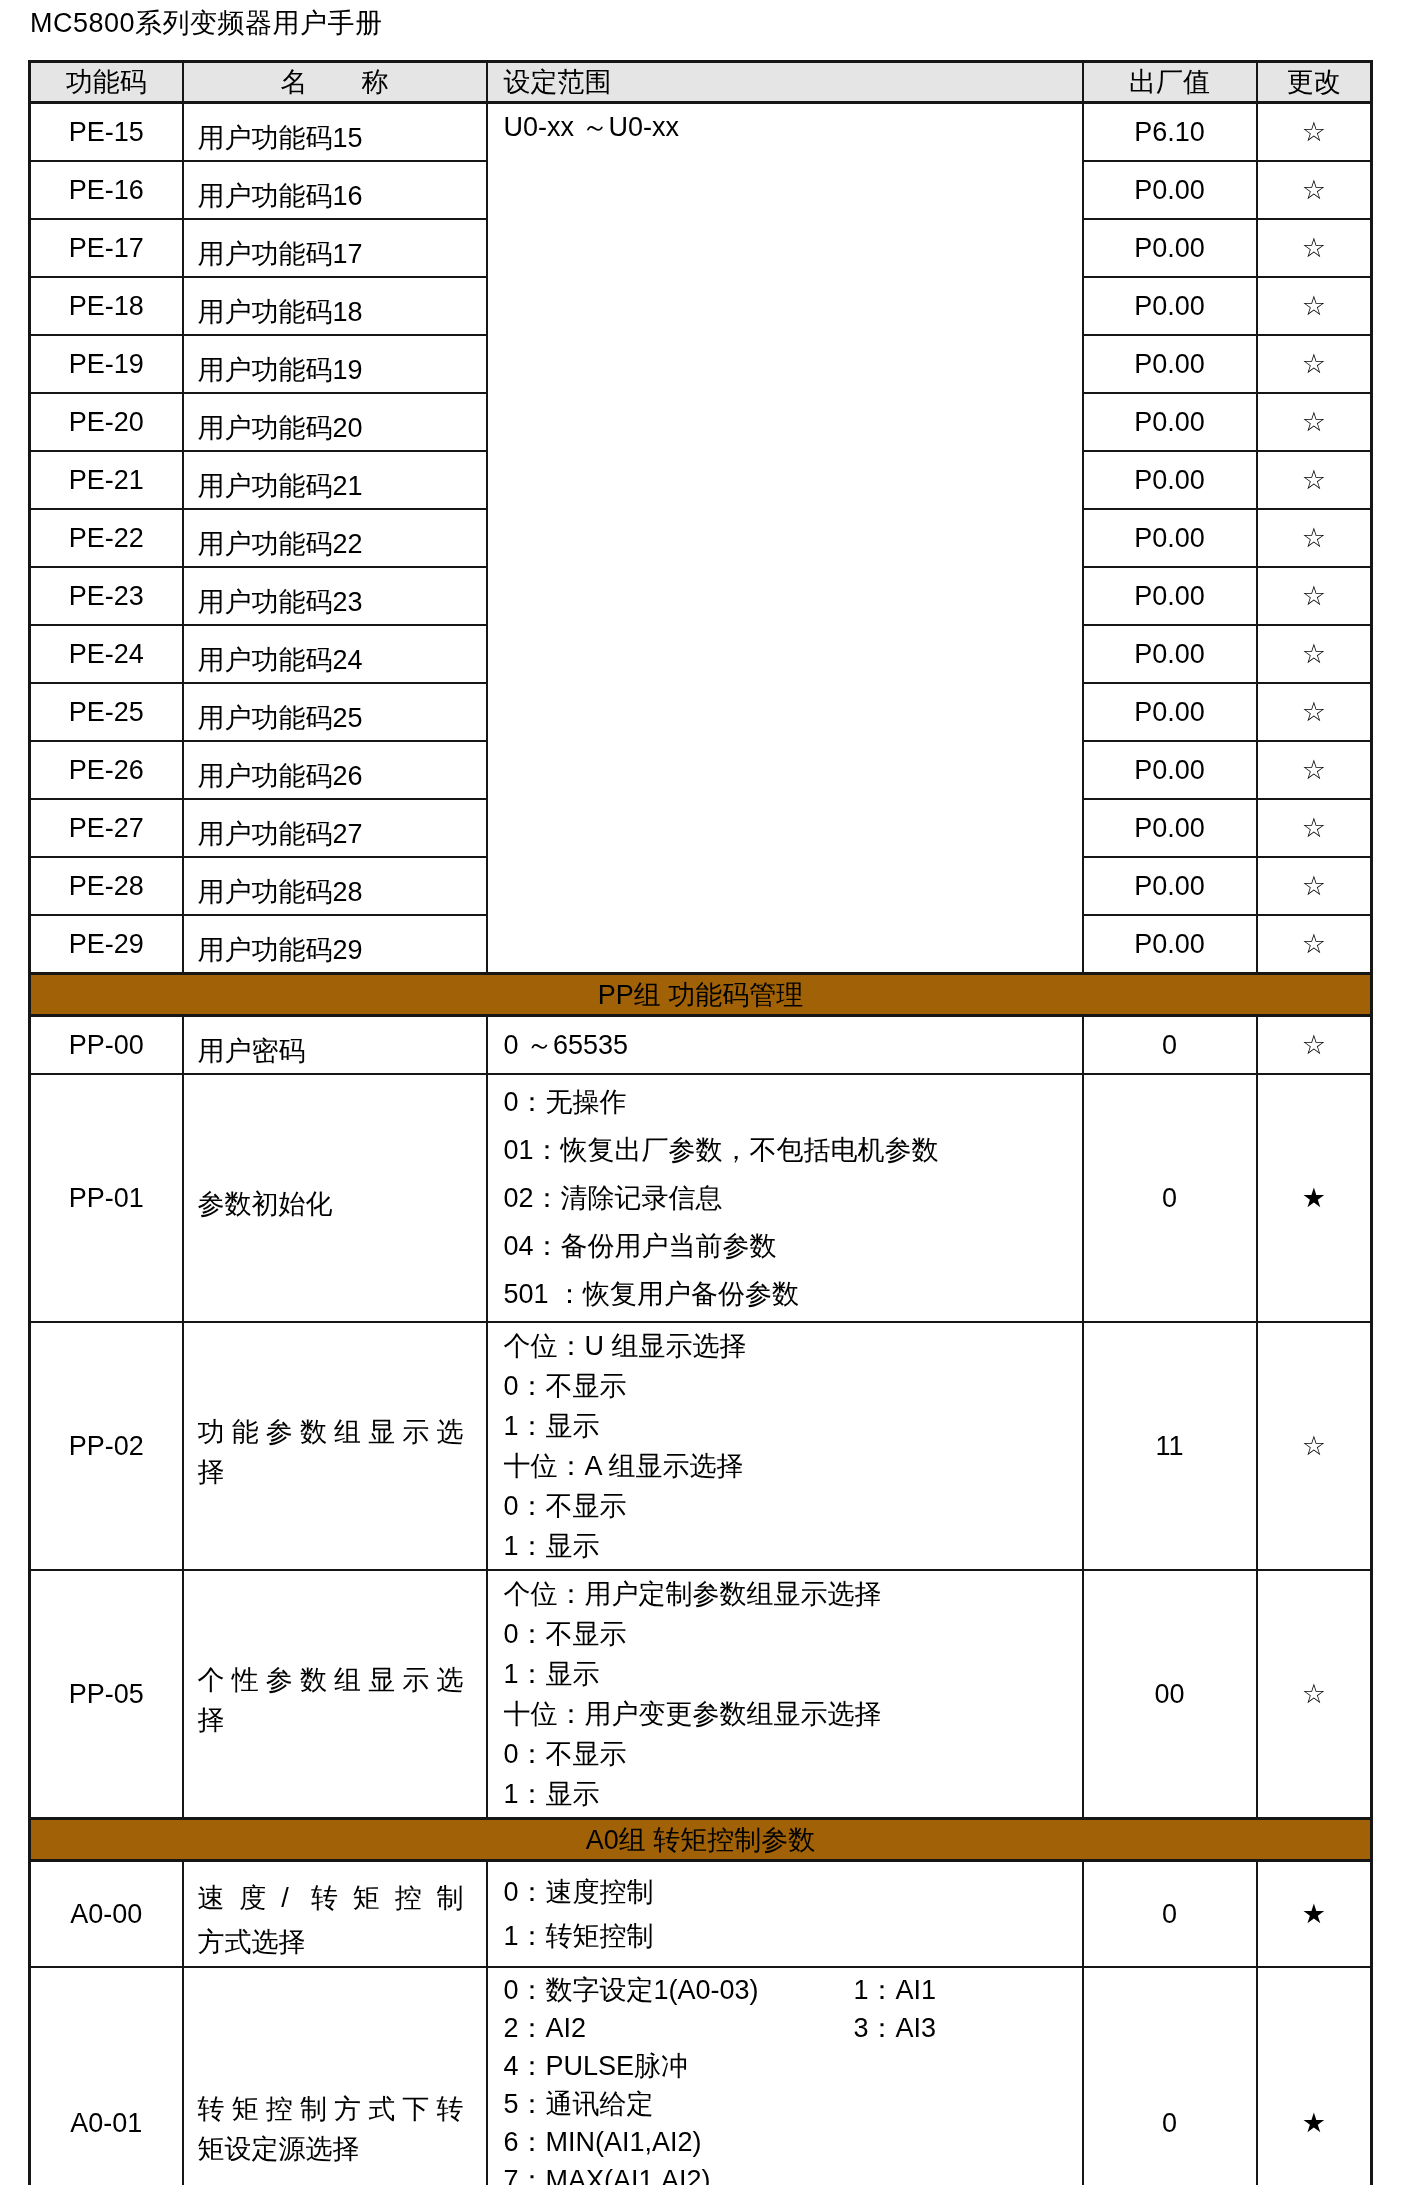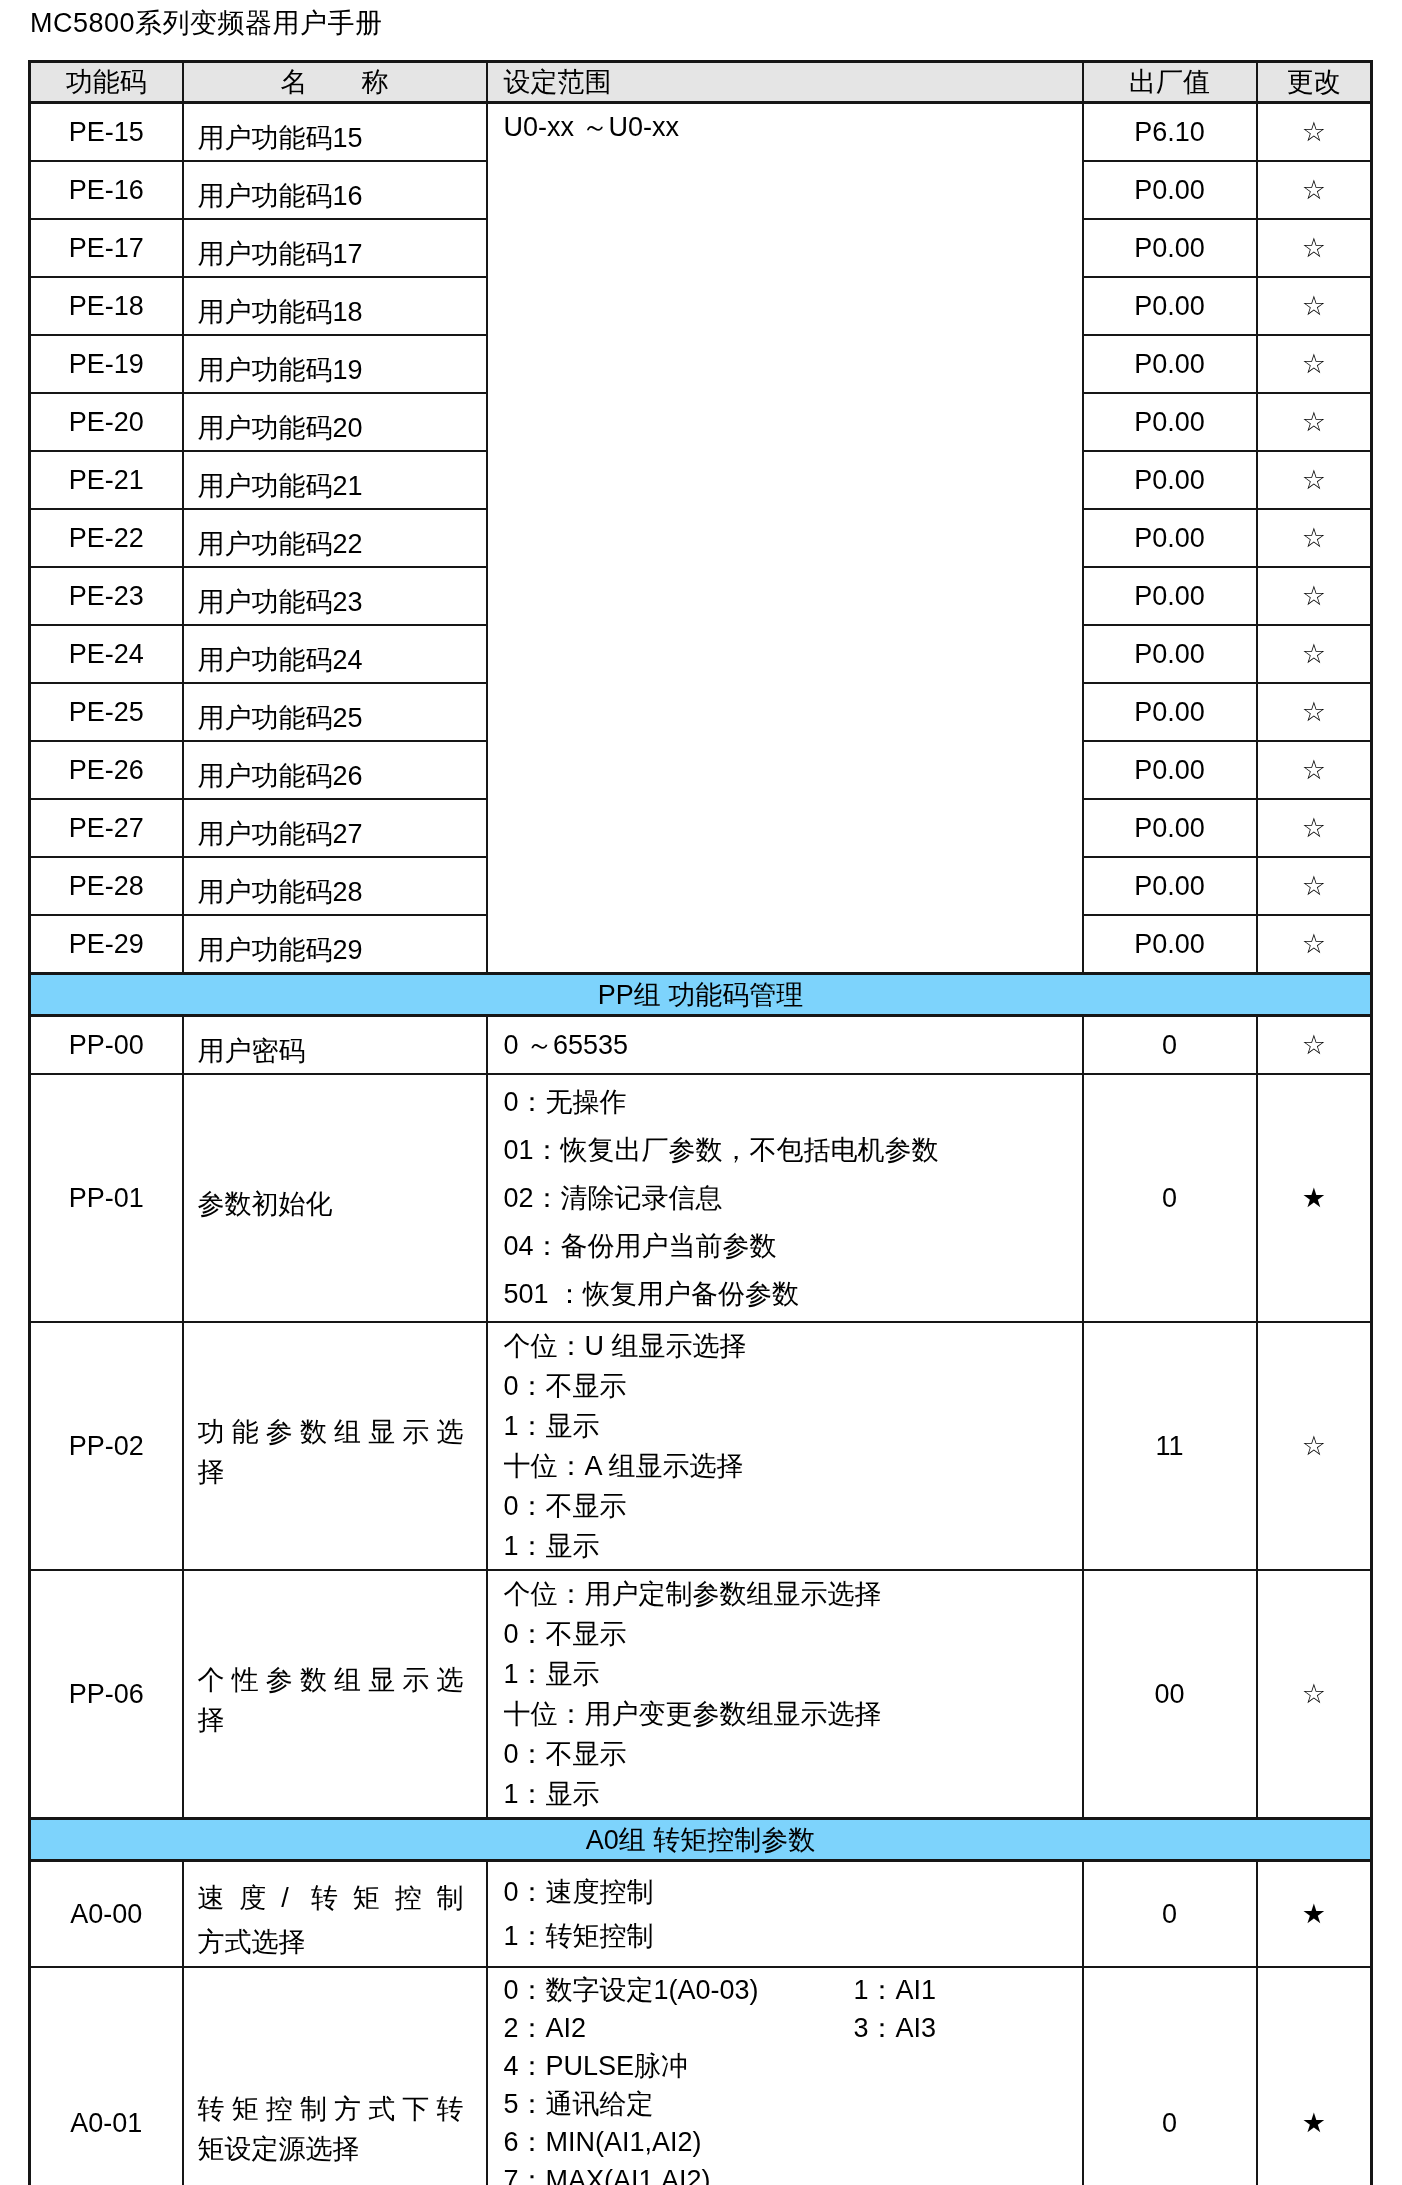--- a/index.html
+++ b/index.html
@@ -59,21 +59,21 @@
   .cell-code{text-align:center;padding:2px 4px;}
   .cell-name{padding:14px 22px 2px 14px;}
   .cell-name .line{line-height:40px;}
   .cell-name .line:not(:last-child){text-align:justify;text-align-last:justify;}
   .cell-range{padding:3px 8px 3px 16px;text-align:left;}
   .cell-range .range-line{line-height:40px;white-space:nowrap;}
   .cell-range.merged{vertical-align:top;padding-top:3px;margin-left:29px;}
   .cell-value{text-align:center;padding:2px 4px;font-size:28px;}
   .cell-change{text-align:center;padding:2px 4px;font-size:31px;}
   .section-row td{
-    background:#7dd3fc;
+    background:#a16207;
     text-align:center;
     height:42px;
     border-top:3px solid #161616;
     border-bottom:3px solid #161616;
   }
   .range-line .opt-left{display:inline-block;min-width:350px;}
   
   tr.row-PP-01 .range-line{line-height:48px;}
   tr.row-A0-00 .range-line{line-height:44px;}
   tr.row-A0-00 .cell-name .line{line-height:44px;}
@@ -278,21 +278,21 @@
             <div class="range-line">0：不显示</div>
             <div class="range-line">1：显示</div>
             <div class="range-line">十位：A 组显示选择</div>
             <div class="range-line">0：不显示</div>
             <div class="range-line">1：显示</div>
           </td>
           <td class="cell-value">11</td>
           <td class="cell-change">☆</td>
         </tr>
         <tr class="param-row row-PP-04">
-          <td class="cell-code">PP-06</td>
+          <td class="cell-code">PP-05</td>
           <td class="cell-name">
             <div class="line">个性参数组显示选</div>
             <div class="line">择</div>
           </td>
           <td class="cell-range">
             <div class="range-line">个位：用户定制参数组显示选择</div>
             <div class="range-line">0：不显示</div>
             <div class="range-line">1：显示</div>
             <div class="range-line">十位：用户变更参数组显示选择</div>
             <div class="range-line">0：不显示</div>

